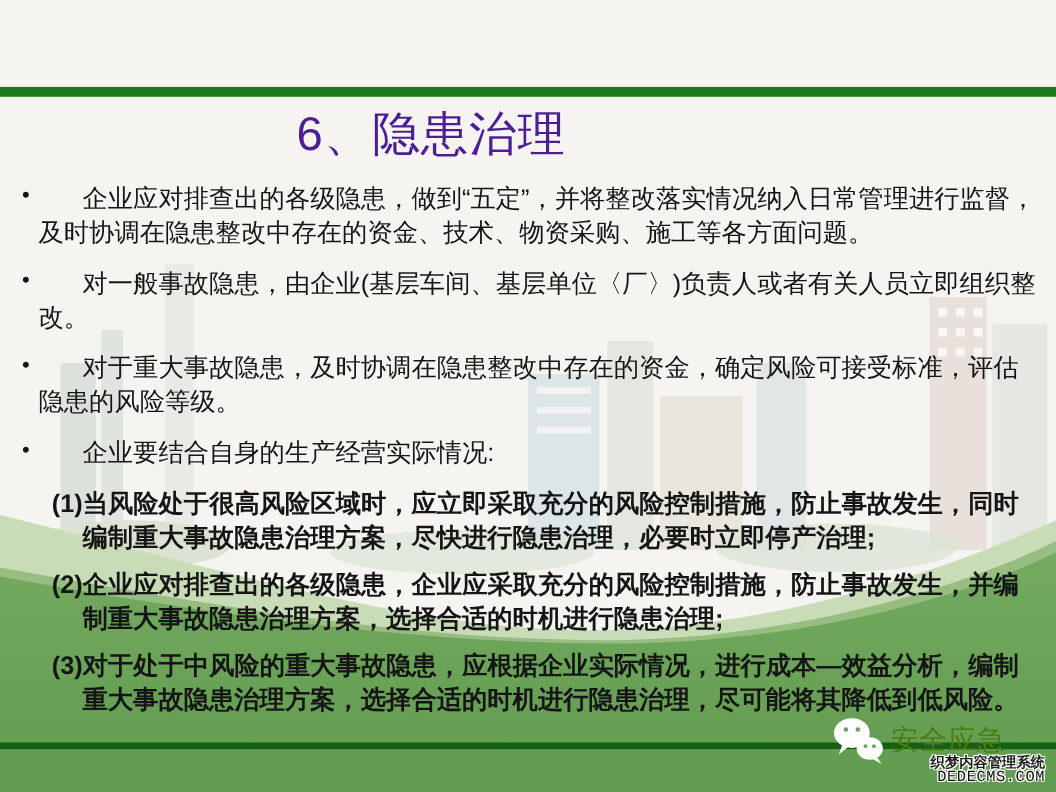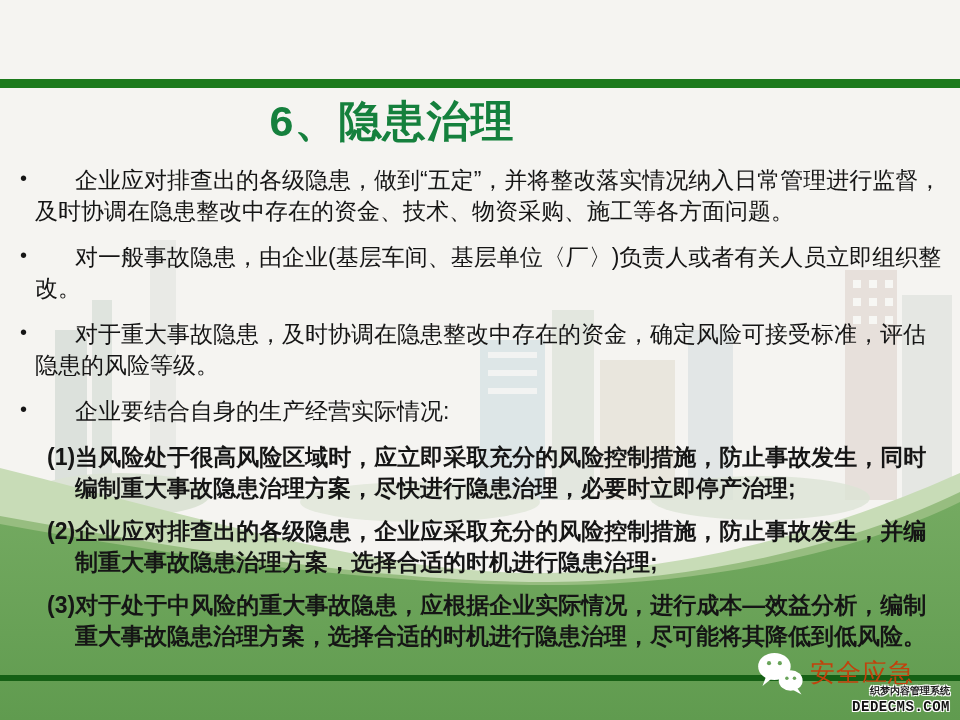--- a/index.html
+++ b/index.html
@@ -15,35 +15,35 @@
   .bar-top{position:absolute;left:0;top:79px;width:960px;height:9px;background:var(--bar-green,#1c7a1c);z-index:3;}
   
   .line-bottom{position:absolute;left:0;top:675px;width:960px;height:6px;background:var(--line-green,#156015);z-index:3;}
   
   .waves{position:absolute;left:0;top:440px;width:960px;height:280px;z-index:1;}
   .wave-light{fill:var(--wave-light,#c8dcb7);}
   .wave-mid{fill:var(--wave-mid,#97bd80);}
   
   .title{
     position:absolute;left:0;top:93px;width:784px;text-align:center;
-    font-size:43px;font-weight:700;letter-spacing:1px;color:#15803d;z-index:4;
+    font-size:43px;font-weight:400;letter-spacing:1px;color:#4c1d95;z-index:4;
   }
   
   .content{position:absolute;left:20px;right:16px;top:165px;z-index:4;
     font-size:23px;line-height:31px;}
   .bullet{position:relative;margin:0 0 15px 0;padding-left:15px;text-indent:40px;}
   .bullet .dot{position:absolute;left:0;top:-2px;text-indent:0;font-size:20px;}
   .sub{margin:0 0 12px 0;padding-left:55px;text-indent:-28px;font-weight:bold;}
   
   .watermark{position:absolute;right:4px;top:646px;width:200px;height:72px;z-index:5;}
   .wx-icon{position:absolute;left:0;top:4px;width:52px;height:48px;}
-  .wx-label{position:absolute;left:54px;top:10px;font-size:25px;color:#c2410c;letter-spacing:1px;white-space:nowrap;}
-  .wm-line1{position:absolute;right:6px;top:38px;font-size:10px;font-weight:bold;color:#1b1b1b;white-space:nowrap;
+  .wx-label{position:absolute;left:54px;top:10px;font-size:25px;color:#4d7c0f;letter-spacing:1px;white-space:nowrap;}
+  .wm-line1{position:absolute;right:6px;top:38px;font-size:13px;font-weight:bold;color:#1b1b1b;white-space:nowrap;
     text-shadow:0 0 2px #fff,1px 1px 0 #fff,-1px -1px 0 #fff,1px -1px 0 #fff,-1px 1px 0 #fff;}
-  .wm-line2{position:absolute;right:6px;top:53px;font-size:14px;font-weight:bold;color:#111;letter-spacing:.5px;white-space:nowrap;
+  .wm-line2{position:absolute;right:6px;top:53px;font-size:14px;font-weight:normal;color:#111;letter-spacing:.5px;white-space:nowrap;
     font-family:"Liberation Mono", monospace;
     text-shadow:0 0 2px #fff,1px 1px 0 #fff,-1px -1px 0 #fff,1px -1px 0 #fff,-1px 1px 0 #fff;}
 </style>
 </head>
 <body>
 
 <div class="slide">
 
   <svg class="city" viewBox="0 0 960 500" preserveAspectRatio="none">
     <rect x="55" y="240" width="32" height="170" fill="#9db3a8"></rect>

